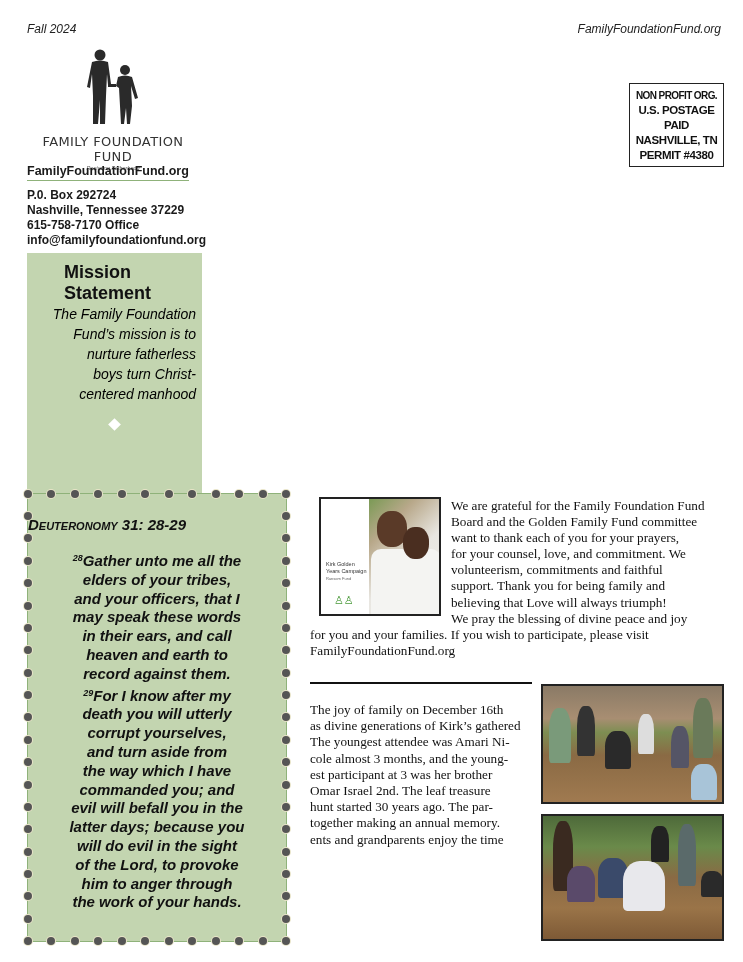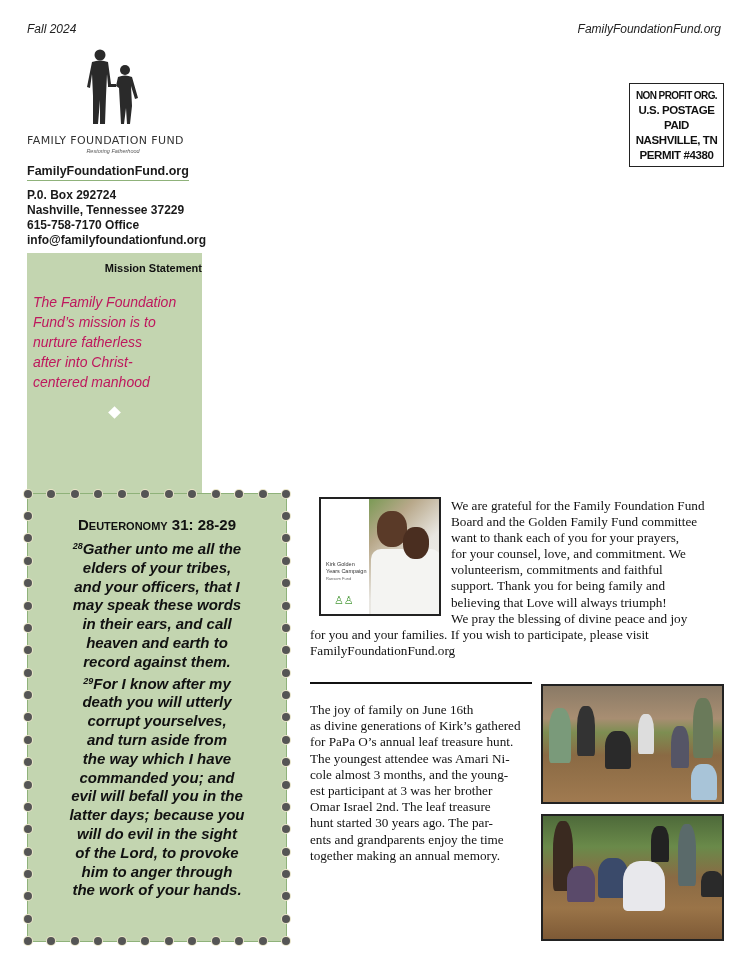--- a/index.html
+++ b/index.html
@@ -7,45 +7,45 @@
   body { position: relative; font-family: "Liberation Sans", sans-serif; color: #111; }
 
   .abs { position: absolute; }
 
   .season { left: 27px; top: 22px; font-size: 12px; font-style: italic; color: #222; }
   .top-url { right: 22px; top: 22px; font-size: 12px; font-style: italic; color: #222; }
 
   
   .logo { left: 27px; top: 48px; width: 172px; height: 115px; }
   .logo svg { display: block; margin: 0 auto; }
-  .logo-title { text-align: left; font-size: 11px; letter-spacing: 0.4px; color: #333; margin-top: 6px; font-family: "DejaVu Sans", sans-serif; }
+  .logo-title { text-align: center; font-size: 13px; letter-spacing: 0.4px; color: #333; margin-top: 6px; font-family: "DejaVu Sans", sans-serif; }
   .logo-tag { text-align: center; font-size: 5.5px; font-style: italic; color: #555; margin-top: 1px; }
 
   .site-link { left: 27px; top: 164px; font-size: 12.5px; font-weight: bold; color: #1a1a1a; padding-bottom: 2px; border-bottom: 1px solid #8fb27a; }
 
   .contact { left: 27px; top: 188px; font-size: 12px; font-weight: bold; line-height: 15px; color: #1a1a1a; }
 
   
   .postage { left: 629px; top: 59px; width: 95px; height: 84px; border: 1px solid #222; text-align: center; font-weight: bold; font-size: 11.5px; line-height: 15px; padding-top: 4px; letter-spacing: -0.4px; margin-top: 24px; }
   .postage .small { font-size: 10px; letter-spacing: -0.6px; }
 
   
   .mission { left: 27px; top: 253px; width: 175px; height: 242px; background: #c3d5b0; }
-  .mission h2 { font-size: 11px; font-weight: bold; text-align: right; margin-top: 9px; color: #111; padding-left: 37px; }
-  .mission p { font-size: 14px; font-style: italic; text-align: left; line-height: 20px; margin-top: 18px; padding: 0 6px; color: #be185d; }
+  .mission h2 { font-size: 18px; font-weight: bold; text-align: left; margin-top: 9px; color: #111; padding-left: 37px; }
+  .mission p { font-size: 14px; font-style: italic; text-align: right; line-height: 20px; margin-top: 0; padding: 0 6px; color: #000000; }
   .diamond { width: 9px; height: 9px; background: #fff; transform: rotate(45deg); margin: 16px auto 0; }
 
   
   .scripture { left: 27px; top: 493px; width: 260px; height: 449px; background: #c3d5b0; border: 1px solid #8fb27a; }
   .dots-h, .dots-v { position: absolute; display: flex; }
   .dots-h { left: -4px; right: -4px; height: 8px; justify-content: space-between; }
   .dots-v { top: 18px; bottom: 18px; width: 8px; flex-direction: column; justify-content: space-between; }
   .dot { width: 8px; height: 8px; border-radius: 50%; background: #555; box-shadow: 0 0 0 1px #e8e4c8; }
-  .scripture h3 { text-align: center; margin-top: 22px; font-size: 15px; font-weight: bold; font-variant: small-caps; color: #111; }
-  .scripture .verse { text-align: center; font-size: 15px; font-style: italic; font-weight: bold; line-height: 18.8px; margin-top: 4px; padding: 0 12px; color: #111; }
+  .scripture h3 { margin-top: 22px; font-size: 15px; font-style: italic; font-weight: bold; font-variant: small-caps; color: #111; }
+  .scripture .verse { text-align: center; font-size: 15px; font-style: italic; font-weight: bold; line-height: 18.8px; margin-top: 16px; padding: 0 12px; color: #111; }
   .scripture sup { font-size: 9px; vertical-align: 5px; }
 
   
   .booklet { left: 319px; top: 497px; width: 122px; height: 119px; border: 2px solid #222; background: #fff; overflow: hidden; }
   .booklet .photo { position: absolute; left: 48px; top: 0; right: 0; bottom: 0; background: linear-gradient(135deg, #7a9a55 0%, #b8a88a 25%, #e8e6e1 55%, #f3f2ee 100%); }
   .booklet .face1 { position: absolute; left: 56px; top: 12px; width: 30px; height: 36px; border-radius: 45%; background: #5a3a28; }
   .booklet .face2 { position: absolute; left: 82px; top: 28px; width: 26px; height: 32px; border-radius: 45%; background: #4a2e20; }
   .booklet .shirt { position: absolute; left: 50px; top: 50px; width: 70px; height: 70px; background: #f4f4f2; border-radius: 10px 10px 0 0; }
   .booklet .btitle { position: absolute; left: 5px; top: 62px; font-size: 5.5px; line-height: 7px; color: #333; }
   .booklet .bsub { position: absolute; left: 5px; top: 77px; font-size: 4px; color: #666; }
@@ -102,21 +102,21 @@
   <div>NASHVILLE, TN</div>
   <div>PERMIT #4380</div>
 </div>
 
 <div class="abs mission">
   <h2>Mission Statement</h2>
   <p>
     <span>The Family Foundation</span><br>
     <span>Fund’s mission is to</span><br>
     <span>nurture fatherless</span><br>
-    <span>after into Christ-</span><br>
+    <span>boys turn Christ-</span><br>
     <span>centered manhood</span>
   </p>
   <div class="diamond"></div>
 </div>
 
 <div class="abs scripture">
   <div class="dots-h" style="top:-4px;">
     <span class="dot"></span>
       <span class="dot"></span>
       <span class="dot"></span>
@@ -233,30 +233,29 @@
   <div class="indent">support. Thank you for being family and</div>
   <div class="indent">believing that Love will always triumph!</div>
   <div class="indent">We pray the blessing of divine peace and joy</div>
   <div>for you and your families. If you wish to participate, please visit</div>
   <div>FamilyFoundationFund.org</div>
 </div>
 
 <div class="abs rule"></div>
 
 <div class="abs article2">
-  <div>The joy of family on June 16th</div>
+  <div>The joy of family on December 16th</div>
   <div>as divine generations of Kirk’s gathered</div>
-  <div>for PaPa O’s annual leaf treasure hunt.</div>
   <div>The youngest attendee was Amari Ni-</div>
   <div>cole almost 3 months, and the young-</div>
   <div>est participant at 3 was her brother</div>
   <div>Omar Israel 2nd. The leaf treasure</div>
   <div>hunt started 30 years ago. The par-</div>
+  <div>together making an annual memory.</div>
   <div>ents and grandparents enjoy the time</div>
-  <div>together making an annual memory.</div>
 </div>
 
 <div class="abs photo-box leaf1">
   <div class="leaf-figure" style="left:6px;top:22px;width:22px;height:55px;background:#7a9a7a;"></div>
   <div class="leaf-figure" style="left:34px;top:20px;width:18px;height:50px;background:#333;"></div>
   <div class="leaf-figure" style="left:62px;top:45px;width:26px;height:38px;background:#2a2a2a;"></div>
   <div class="leaf-figure" style="left:95px;top:28px;width:16px;height:40px;background:#ddd;"></div>
   <div class="leaf-figure" style="left:128px;top:40px;width:18px;height:42px;background:#556;"></div>
   <div class="leaf-figure" style="left:150px;top:12px;width:20px;height:60px;background:#6a7a5a;"></div>
   <div class="leaf-figure" style="left:148px;top:78px;width:26px;height:36px;background:#a8c4d8;"></div>

